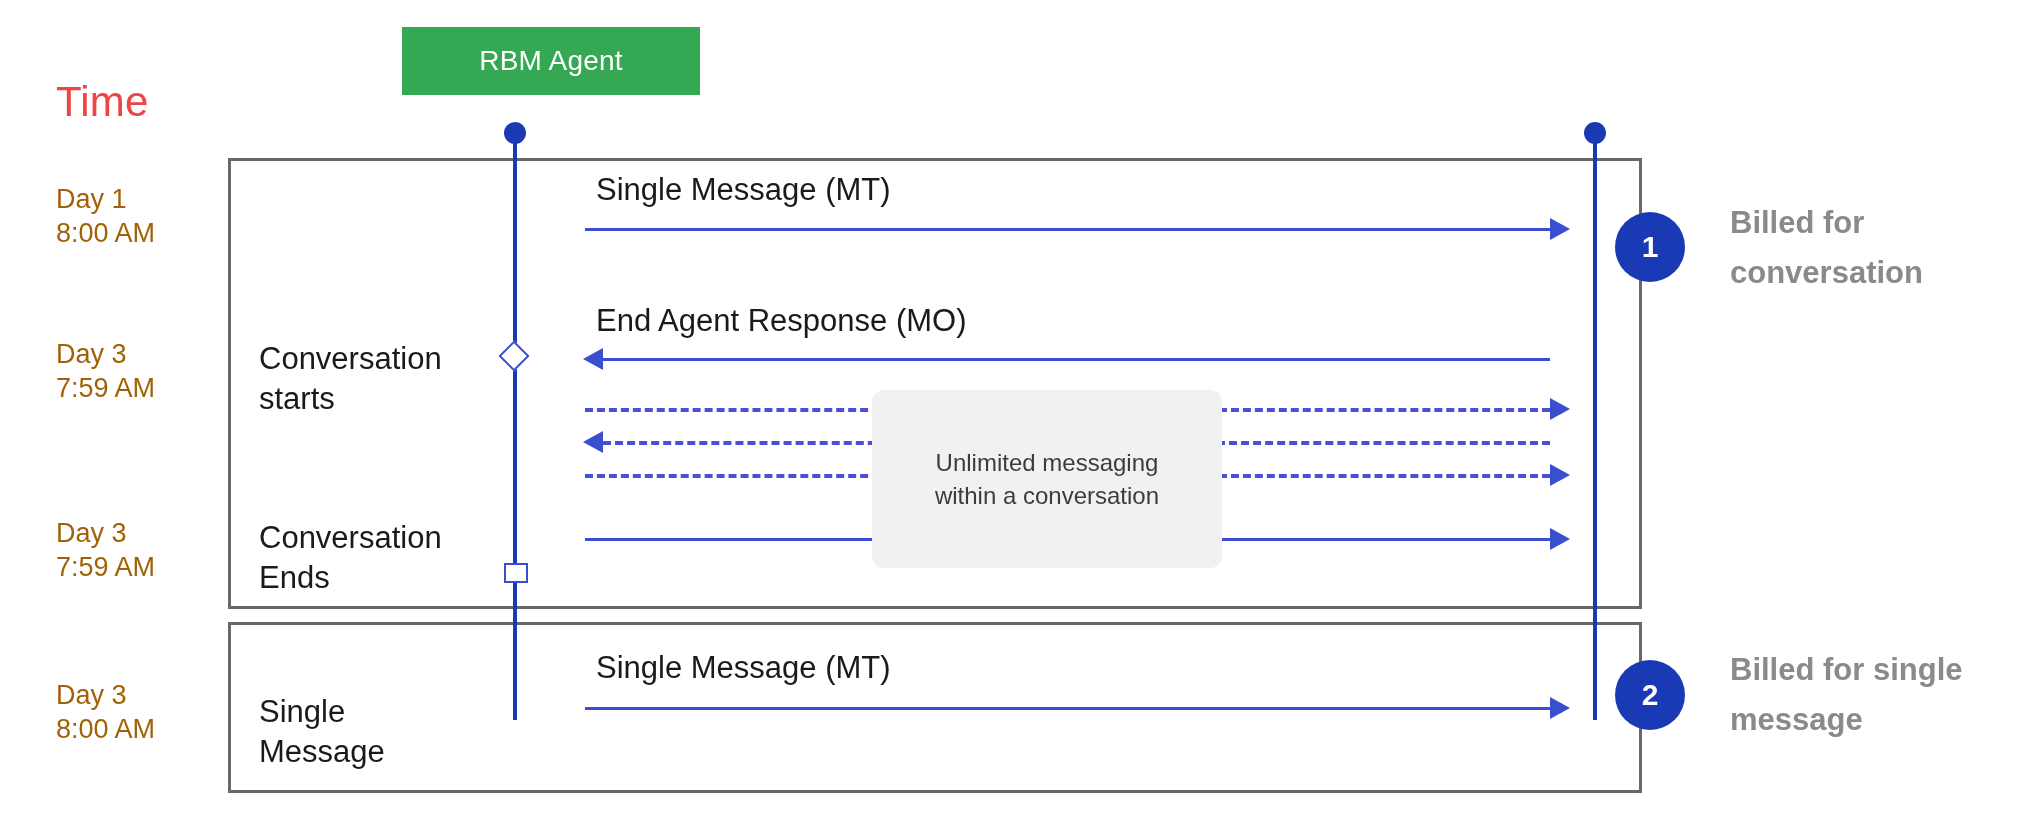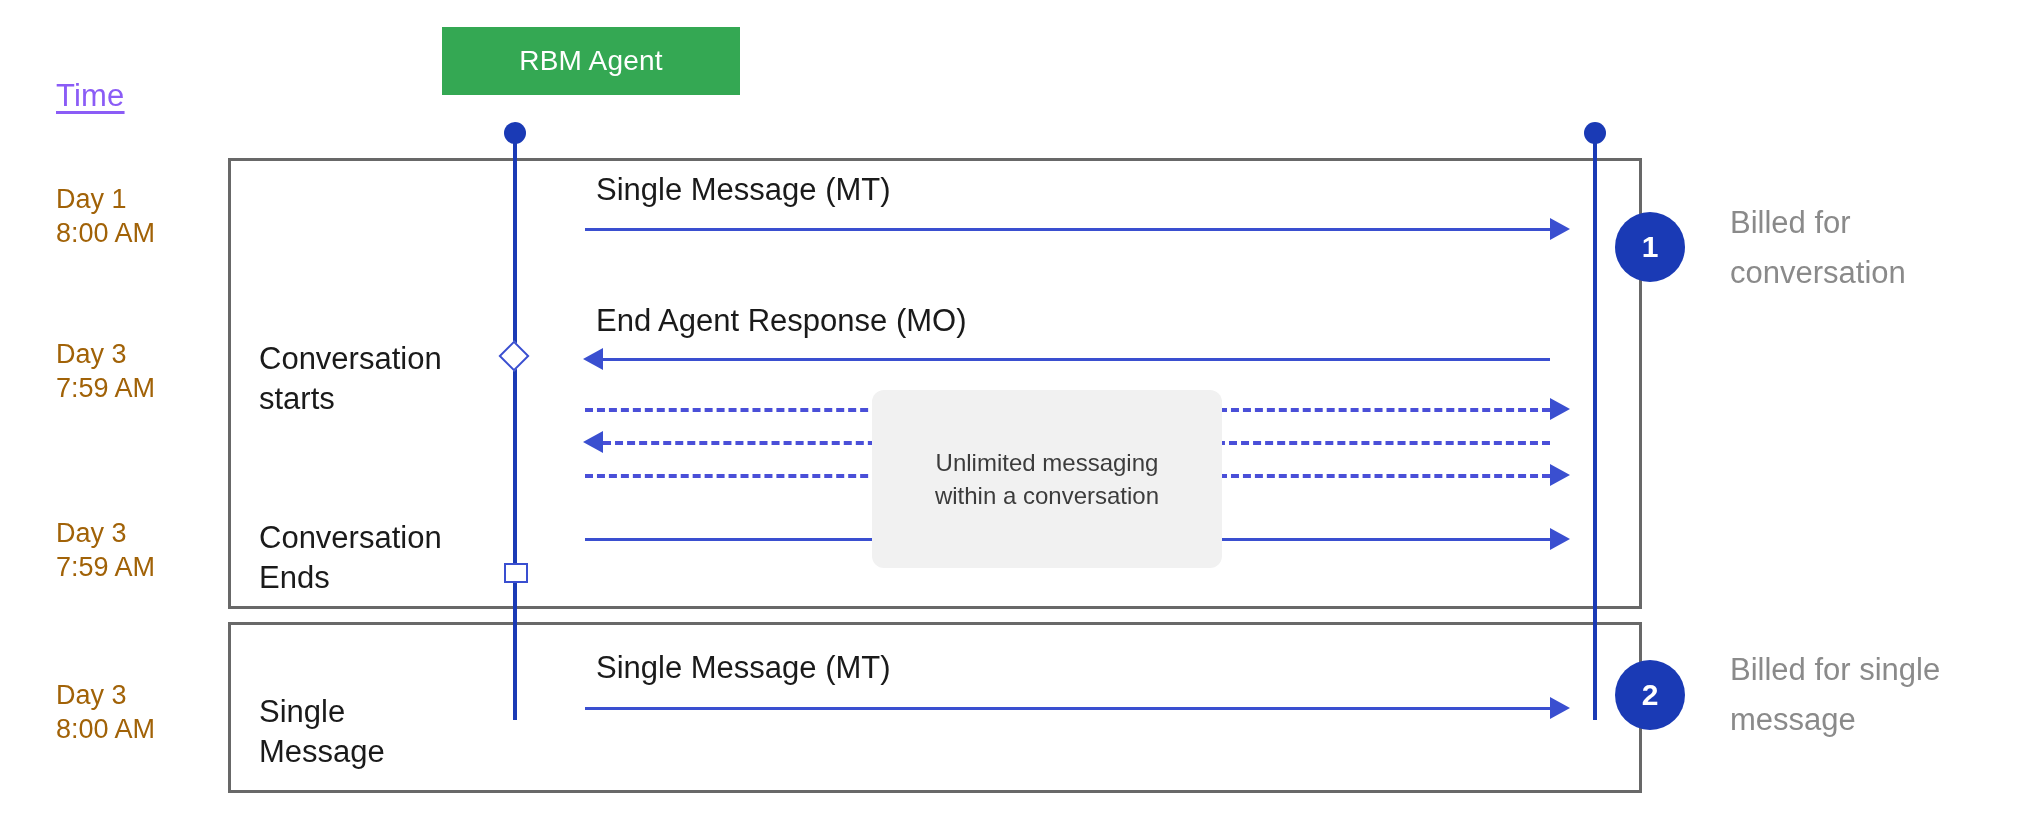--- a/index.html
+++ b/index.html
@@ -16,23 +16,22 @@
     overflow: hidden;
   }
 
   
   .abs { position: absolute; }
 
   
   #time-label {
     left: 56px;
     top: 78px;
-    font-size: 31px;
-    color: #8b5cf6;
-    text-decoration: underline;
+    font-size: 42px;
+    color: #ef4444;
     text-underline-offset: 5px;
     letter-spacing: .2px;
     white-space: nowrap;
   }
 
   
   .time-stamp {
     left: 56px;
     font-size: 27px;
     line-height: 34px;
@@ -45,21 +44,21 @@
   .actor-box {
     top: 27px;
     height: 68px;
     display: flex;
     align-items: center;
     justify-content: center;
     color: #ffffff;
     font-size: 28px;
     letter-spacing: .2px;
   }
-  #actor-rbm  { left: 402px;  width: 298px; background: #34a853; margin-left: 40px; }
+  #actor-rbm  { left: 402px;  width: 298px; background: #34a853; }
   #actor-user { left: 1443px; width: 302px; background: #4285f4; }
 
   
   .lifeline {
     width: 4px;
     background: #1a3ab5;
   }
   #lifeline-rbm  { left: 513px;  top: 128px; height: 592px; }
   #lifeline-user { left: 1593px; top: 128px; height: 592px; }
 
@@ -169,20 +168,21 @@
     font-weight: bold;
   }
   #badge-1 { left: 1615px; top: 212px; }
   #badge-2 { left: 1615px; top: 660px; }
 
   .billed-note {
     font-size: 31px;
     line-height: 50px;
     color: #8a8a8a;
     white-space: pre-line;
+    font-weight: bold;
   }
   #billed-note-1 { left: 1730px; top: 198px; }
   #billed-note-2 { left: 1730px; top: 645px; }
 </style>
 </head>
 <body>
 
 <div id="stage">
 
   <div class="abs" id="time-label">Time</div>

